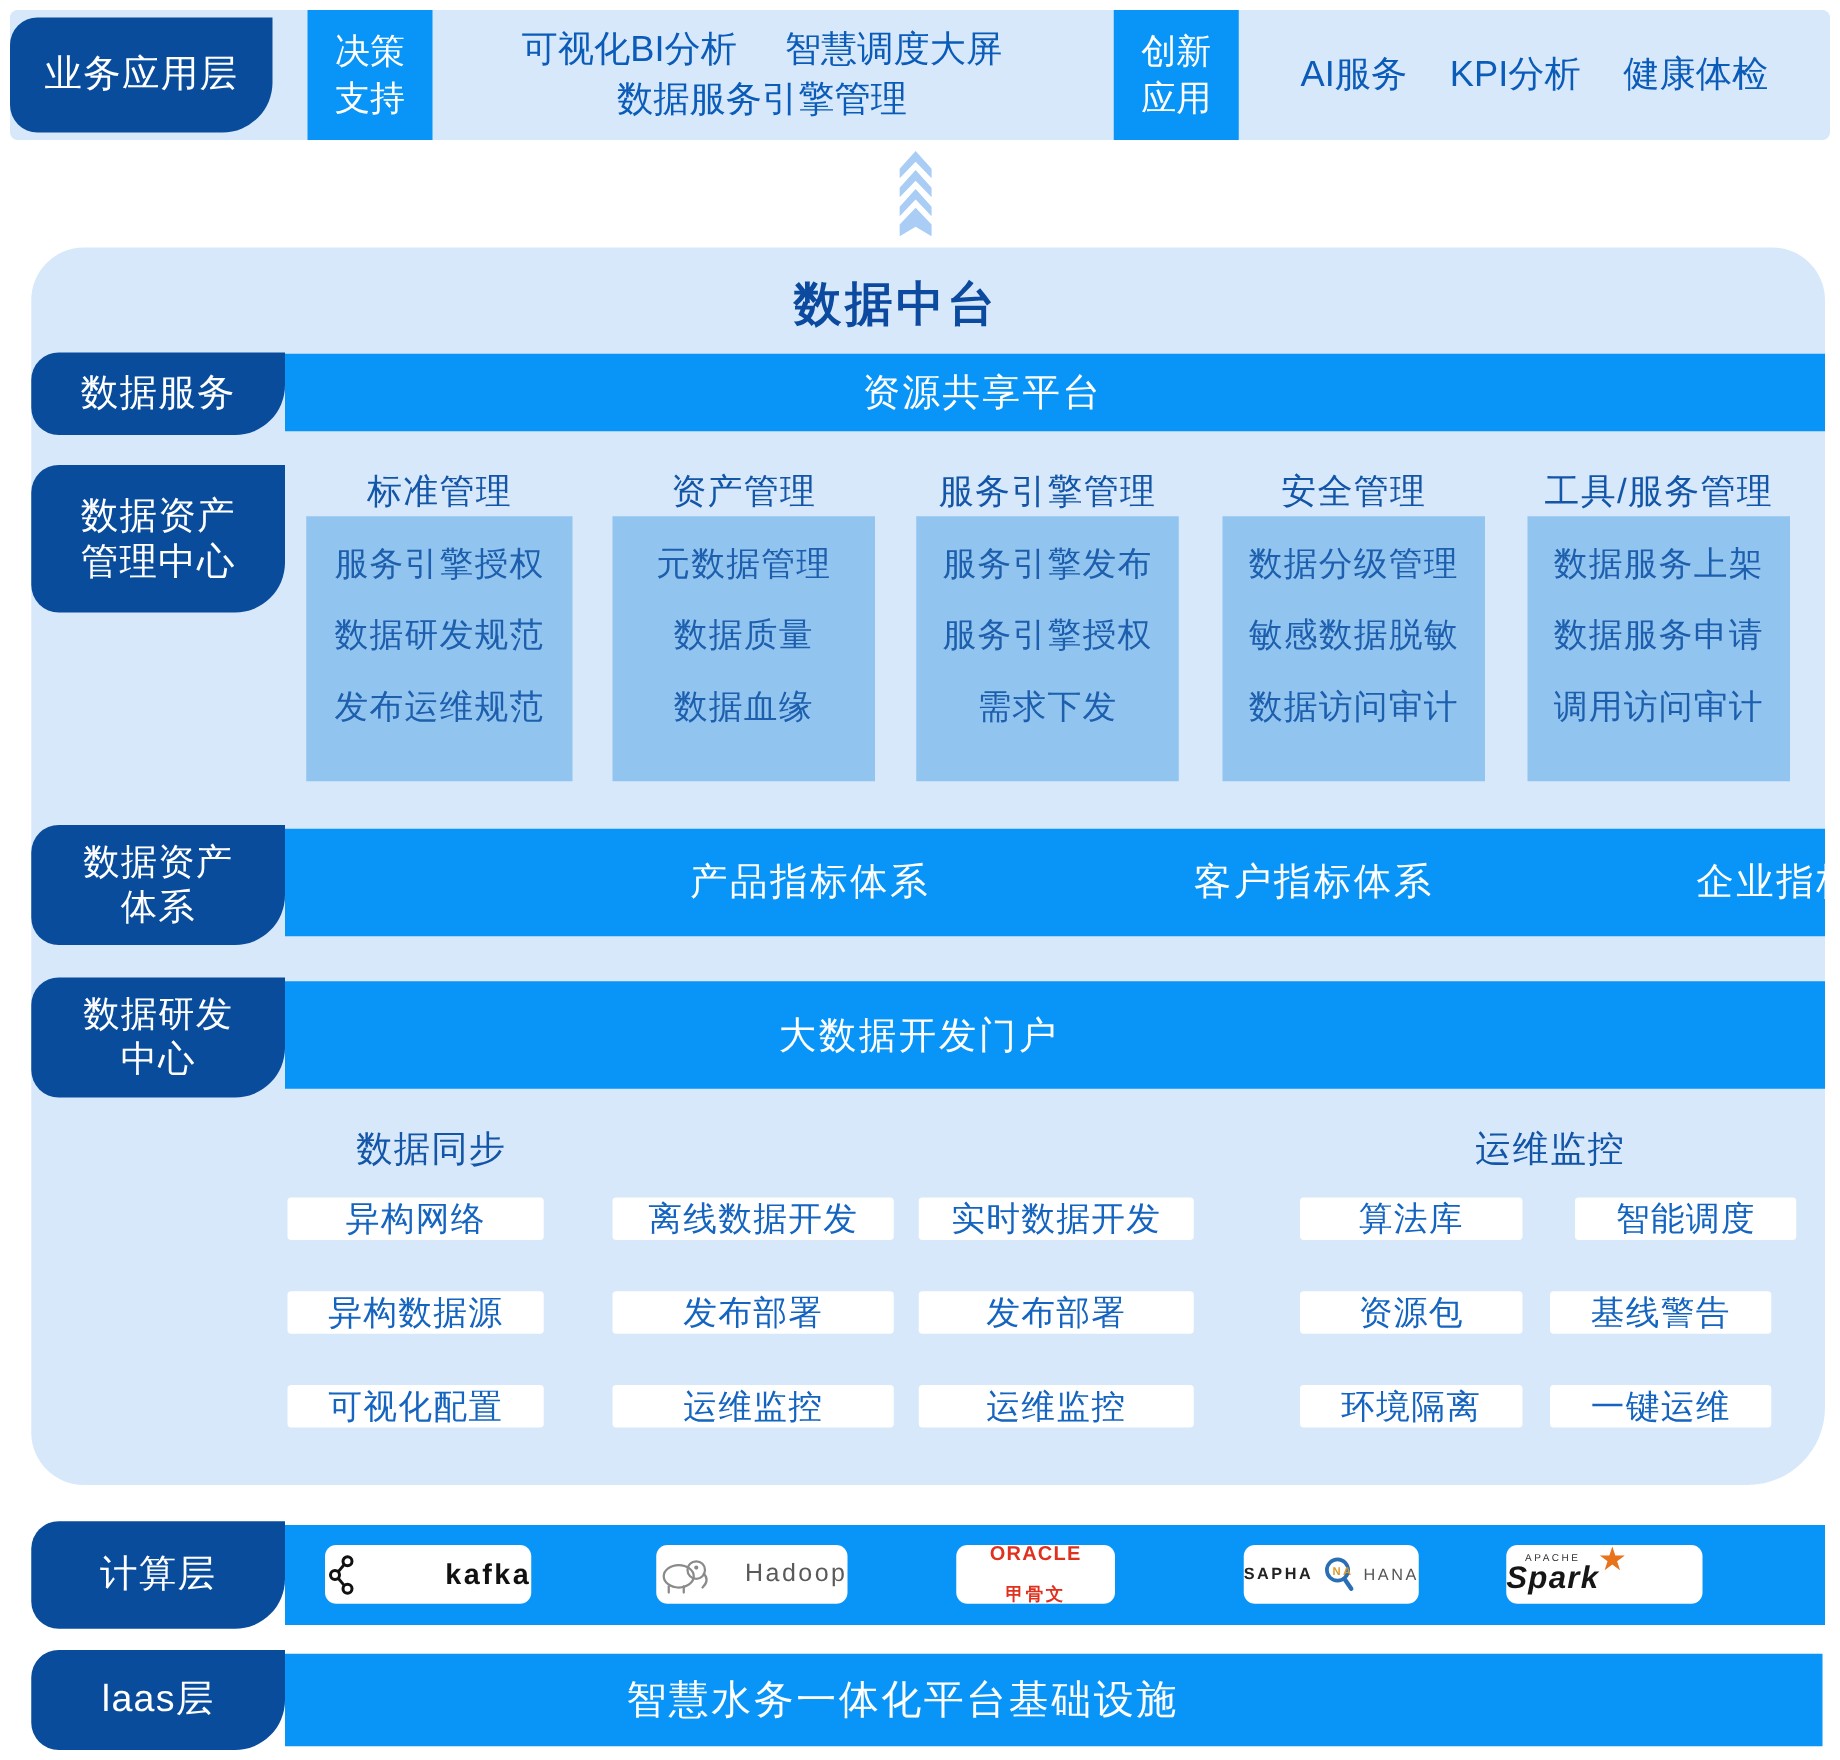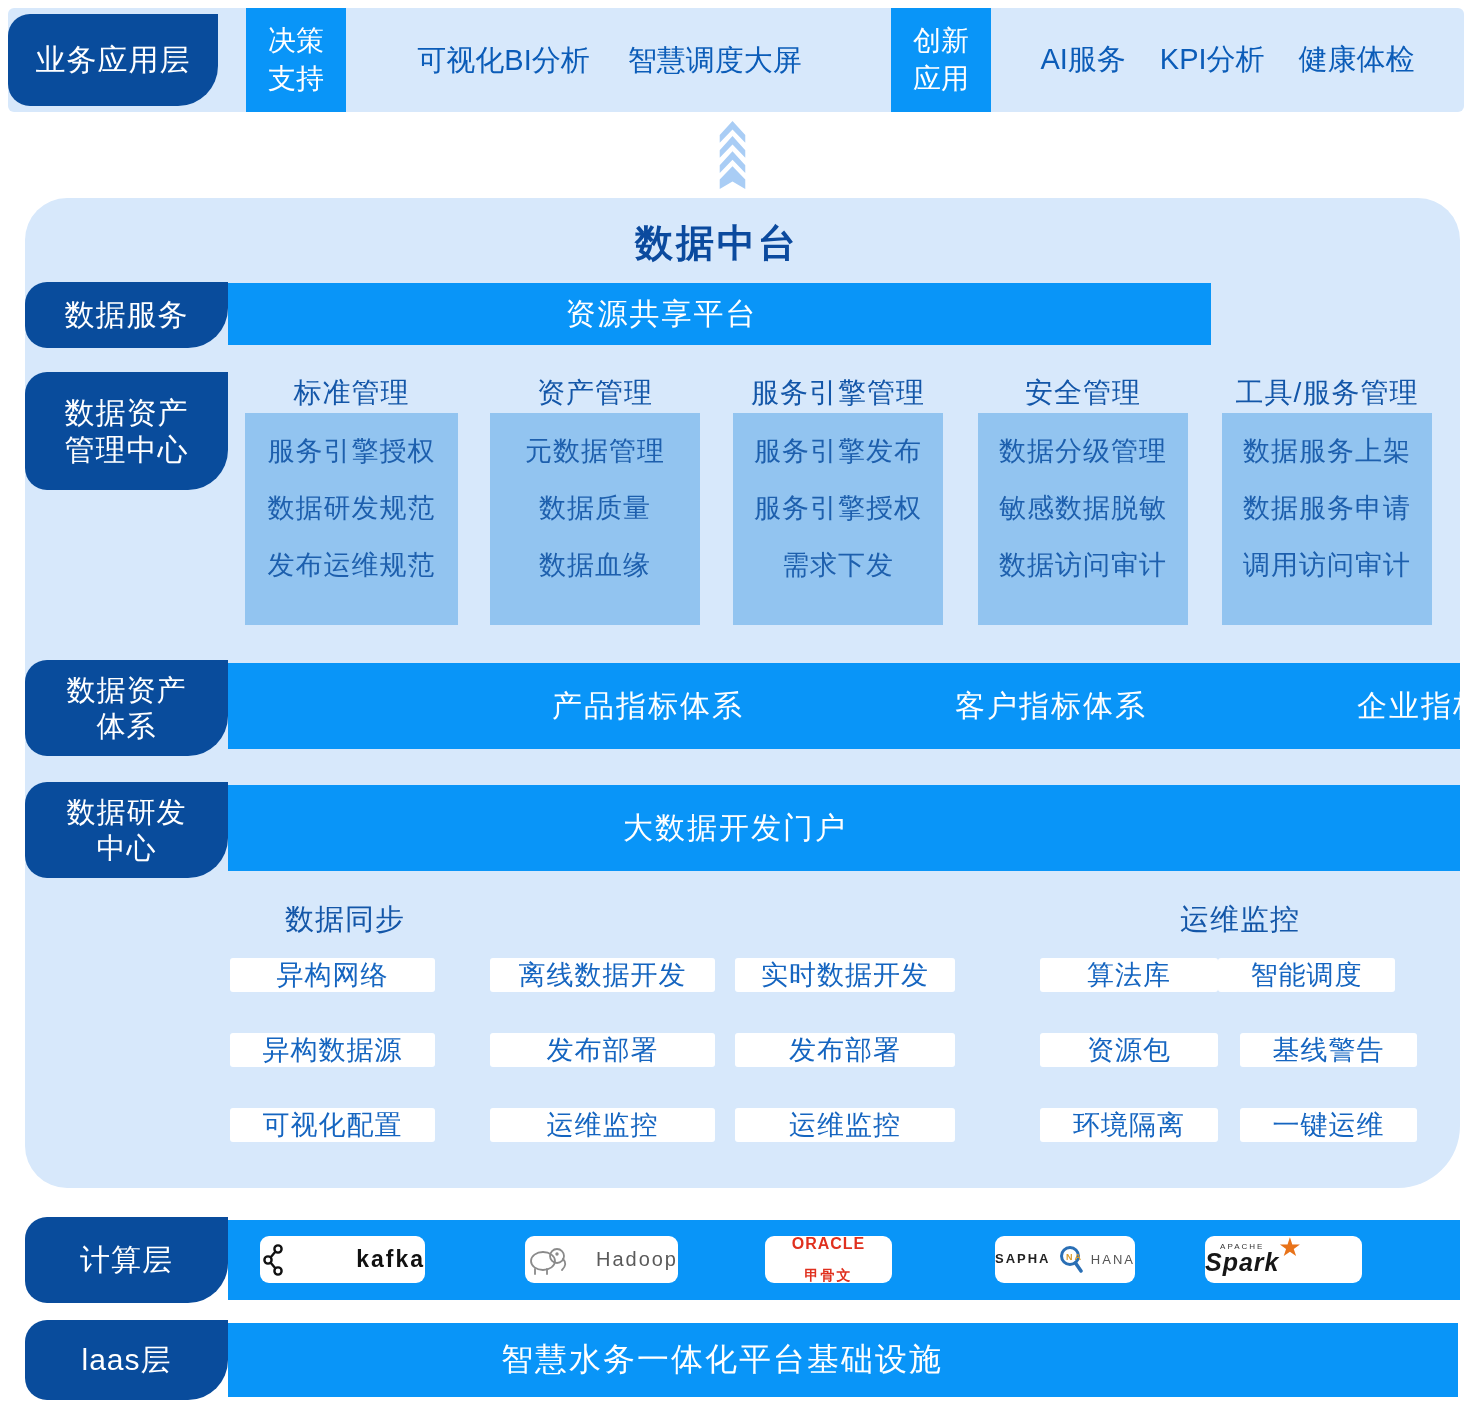--- a/index.html
+++ b/index.html
@@ -52,21 +52,21 @@
     position:absolute;left:25px;top:198px;width:1435px;height:990px;
     background:var(--light);border-radius:42px 42px 62px 42px;
   }
   .platform-title{
     position:absolute;top:20px;left:0;width:100%;padding-right:51px;
     text-align:center;font-size:38px;font-weight:bold;color:#0b4a9e;letter-spacing:3px;
   }
   
   .row-label{position:absolute;left:0;}
   .lbl-service{top:84px;width:203px;height:66px;}
-  .bar-service{left:203px;top:85px;width:983px;height:62px;padding-right:116px;}
+  .bar-service{left:203px;top:85px;width:1232px;height:62px;padding-right:116px;}
   
   .lbl-asset-center{top:174px;width:203px;height:118px;}
   .col-header{
     position:absolute;top:176px;height:32px;text-align:center;
     color:#1356a8;font-size:28px;letter-spacing:1px;
   }
   .sub-box{
     position:absolute;top:215px;height:212px;background:var(--subbox);
     display:flex;flex-direction:column;align-items:center;padding-top:20px;row-gap:21px;
   }
@@ -124,20 +124,23 @@
   </div>
   <div class="tag tag1">
     <span>决策</span>
     <span>支持</span>
   </div>
   <div class="banner-group1">
     <div class="row1">
       <span>可视化BI分析</span>
       <span>智慧调度大屏</span>
     </div>
+    <div class="row2">
+      <span>数据服务引擎管理</span>
+    </div>
   </div>
   <div class="tag tag2">
     <span>创新</span>
     <span>应用</span>
   </div>
   <div class="banner-group2">
     <span>AI服务</span>
     <span>KPI分析</span>
     <span>健康体检</span>
   </div>
@@ -232,21 +235,21 @@
   <div class="white-box" style="left:465px;top:760px;width:225px;">离线数据开发</div>
   <div class="white-box" style="left:465px;top:835px;width:225px;">发布部署</div>
   <div class="white-box" style="left:465px;top:910px;width:225px;">运维监控</div>
   <div class="white-box" style="left:710px;top:760px;width:220px;">实时数据开发</div>
   <div class="white-box" style="left:710px;top:835px;width:220px;">发布部署</div>
   <div class="white-box" style="left:710px;top:910px;width:220px;">运维监控</div>
 
   <div class="white-box" style="left:1015px;top:835px;width:178px;">资源包</div>
   <div class="white-box" style="left:1015px;top:760px;width:178px;">算法库</div>
   <div class="white-box" style="left:1015px;top:910px;width:178px;">环境隔离</div>
-  <div class="white-box" style="left:1193px;top:760px;width:177px;">智能调度</div>
+  <div class="white-box" style="left:1235px;top:760px;width:177px;">智能调度</div>
   <div class="white-box" style="left:1215px;top:835px;width:177px;">基线警告</div>
   <div class="white-box" style="left:1215px;top:910px;width:177px;">一键运维</div>
 </div>
 
 <div class="dark-label lbl-compute">
   <span>计算层</span>
 </div>
 <div class="bar bar-compute">
   <div class="chip chip-kafka">
     <svg width="26" height="32" viewBox="0 0 26 32">

